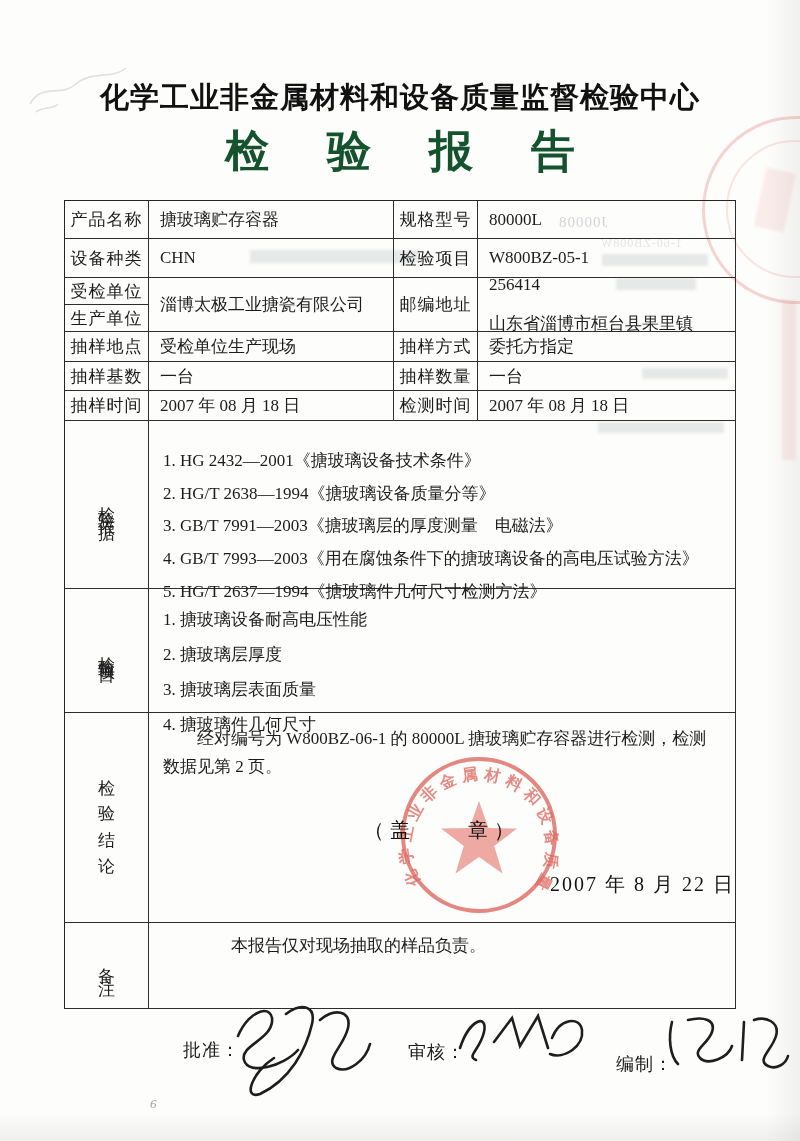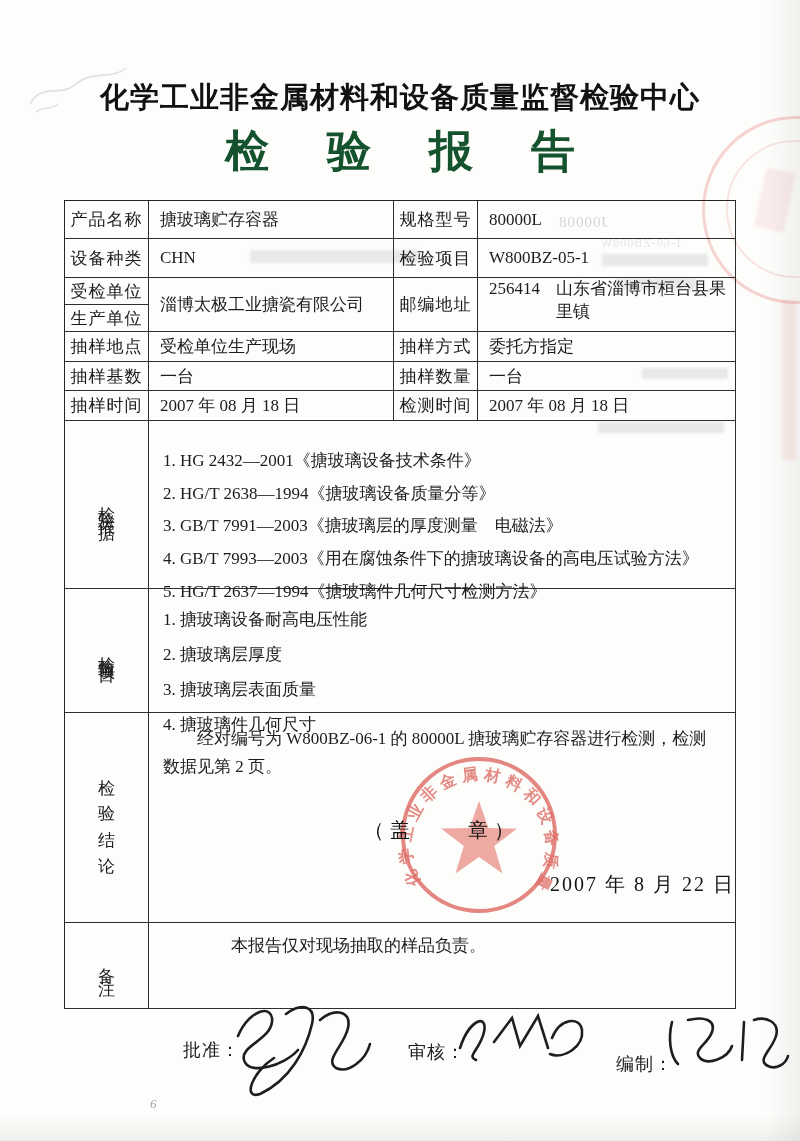--- a/index.html
+++ b/index.html
@@ -41,21 +41,21 @@
     border-top:1.6px solid #262626;border-left:1.6px solid #262626;
     font-size:17px;
   }
   .cell{
     border-right:1.5px solid #2e2e2e;border-bottom:1.5px solid #2e2e2e;
     box-sizing:border-box;display:flex;align-items:center;
     background:transparent;
   }
   .lbl{justify-content:center;text-align:center;letter-spacing:1px;}
   .val{padding-left:11px;}
-  .val2{padding-left:11px;flex-direction:row;align-items:flex-start;justify-content:center;line-height:1.35;gap:16px;}
+  .val2{padding-left:11px;flex-direction:column;align-items:flex-start;justify-content:center;line-height:1.35;gap:16px;}
   .vlabel{
     justify-content:center;
     writing-mode:vertical-lr;text-orientation:upright;
     text-align:center;
   }
   .sec-content{display:block;padding:0 18px 0 14px;}
   .basis-list{padding-top:24px;line-height:1.92;}
   .items-list{padding-top:14px;line-height:2.05;}
   .conclusion-cell{position:relative;display:block;}
   .conclusion-text{padding:12px 26px 0 14px;text-indent:2em;line-height:1.65;display:block;}

